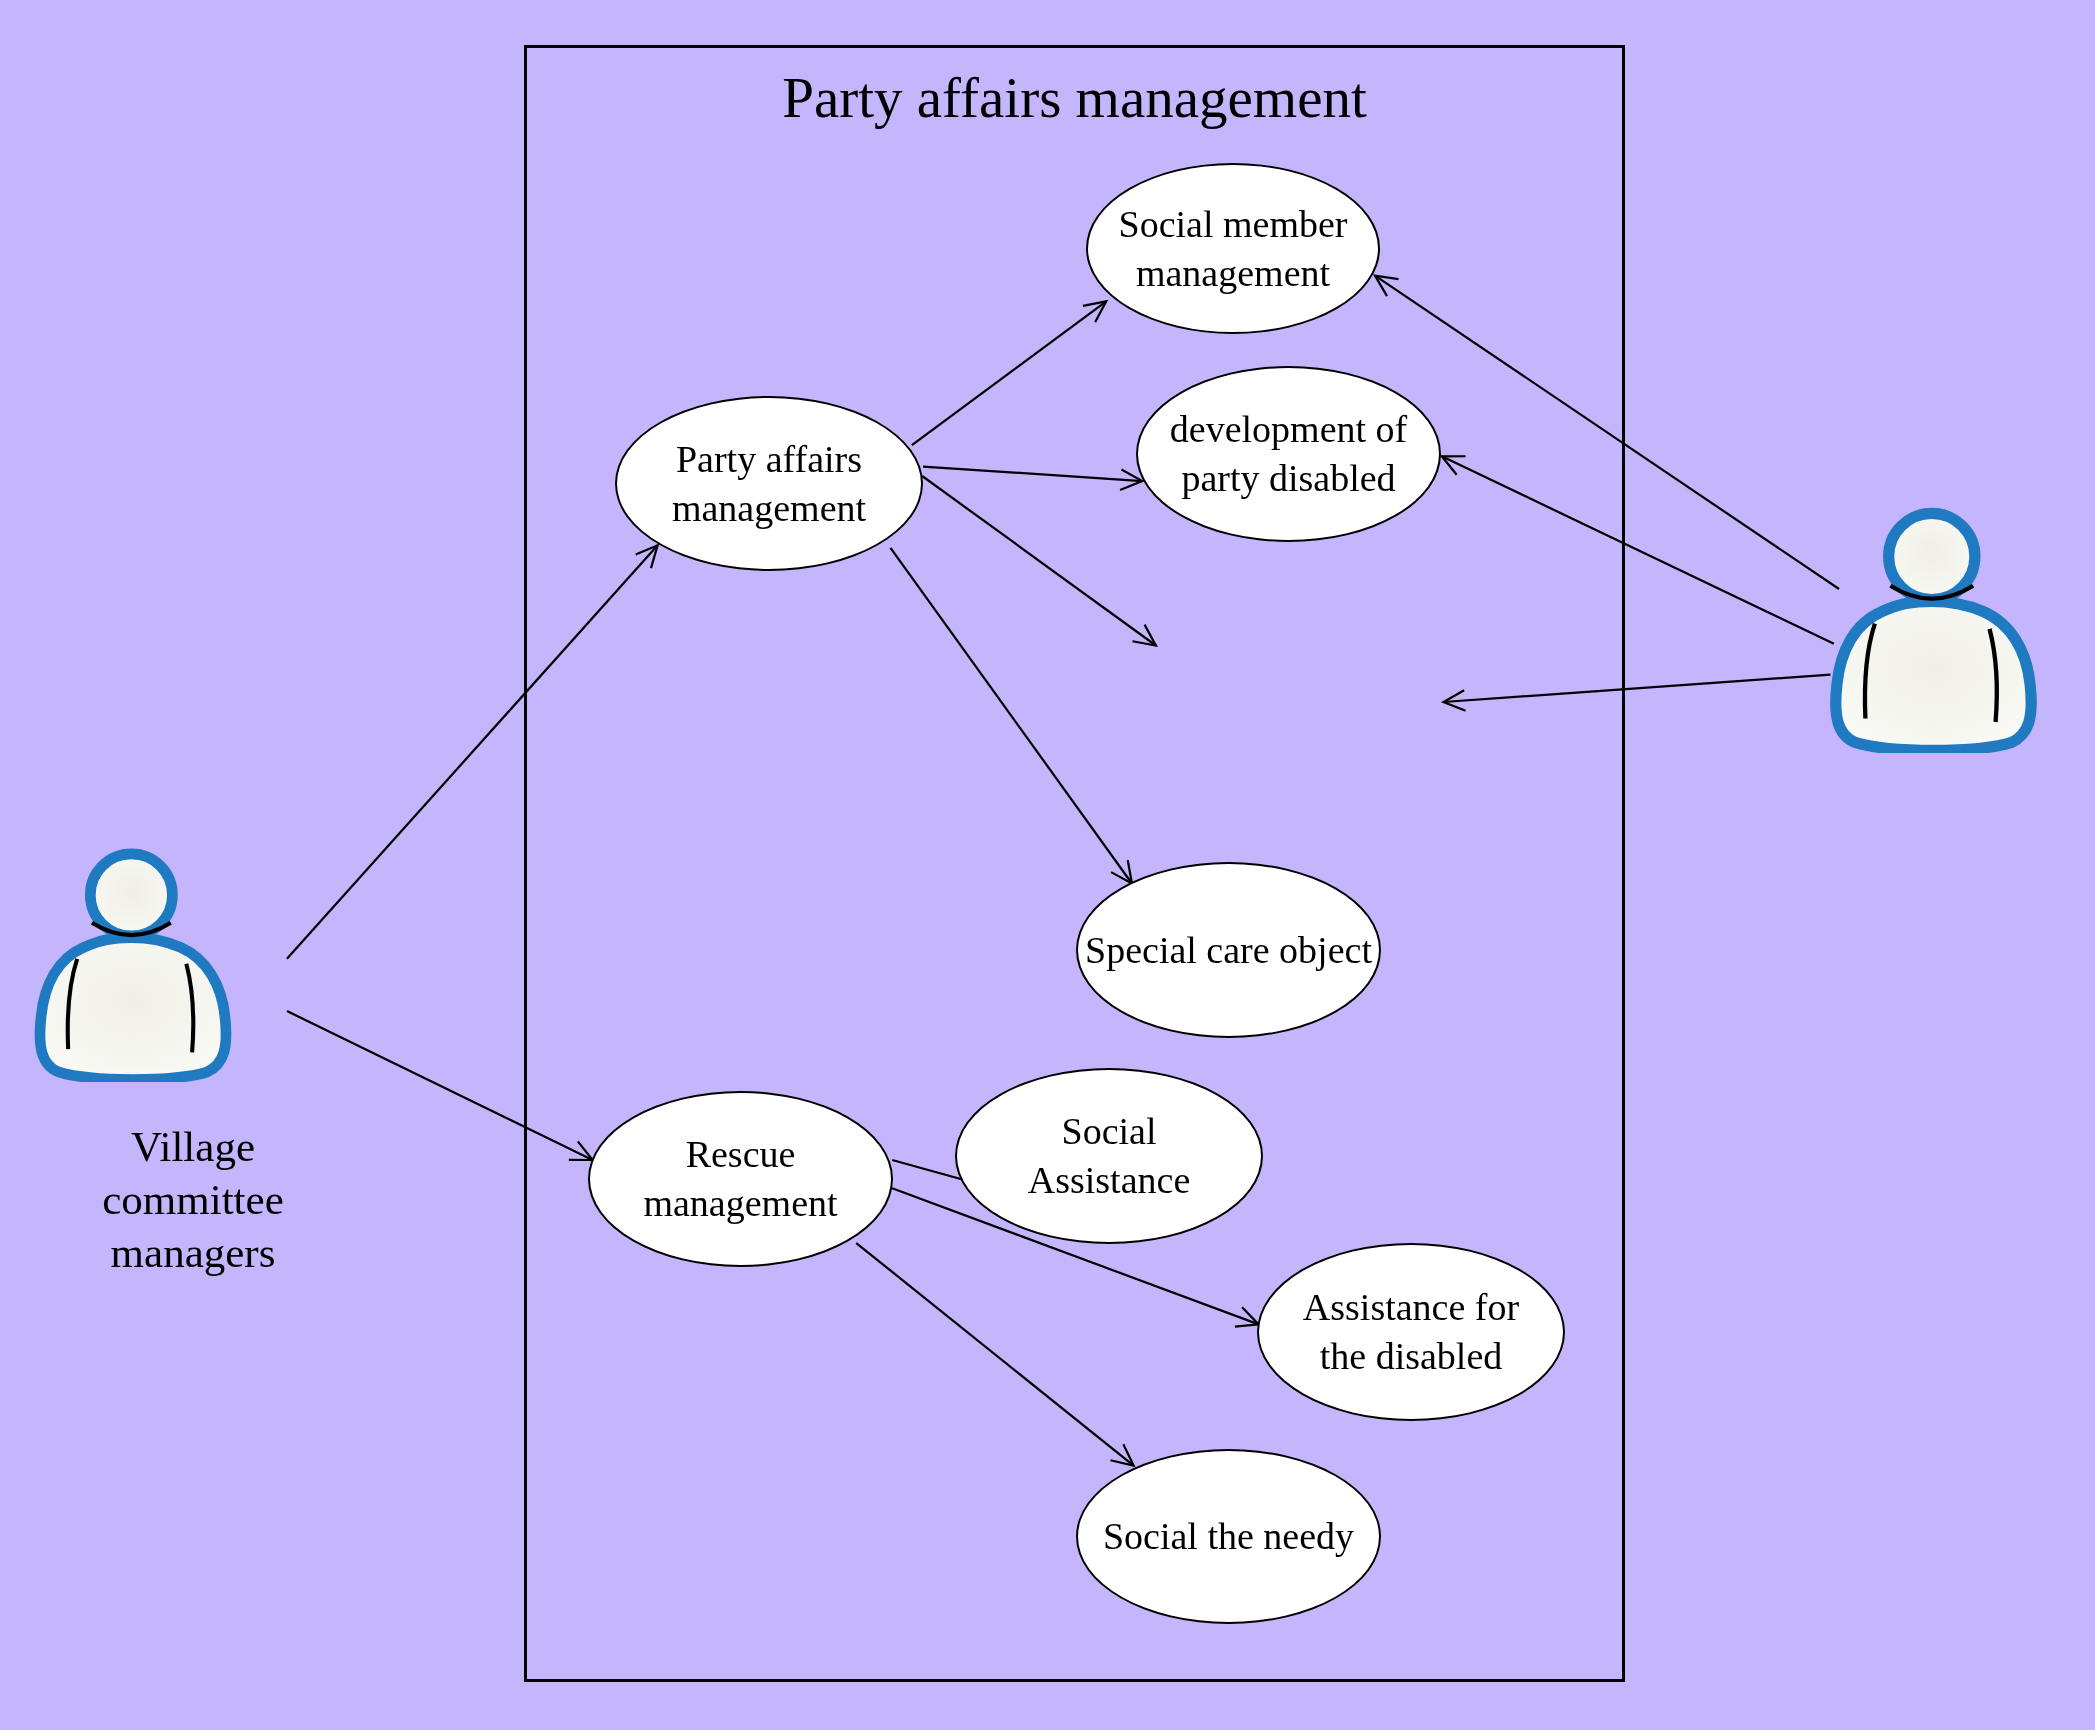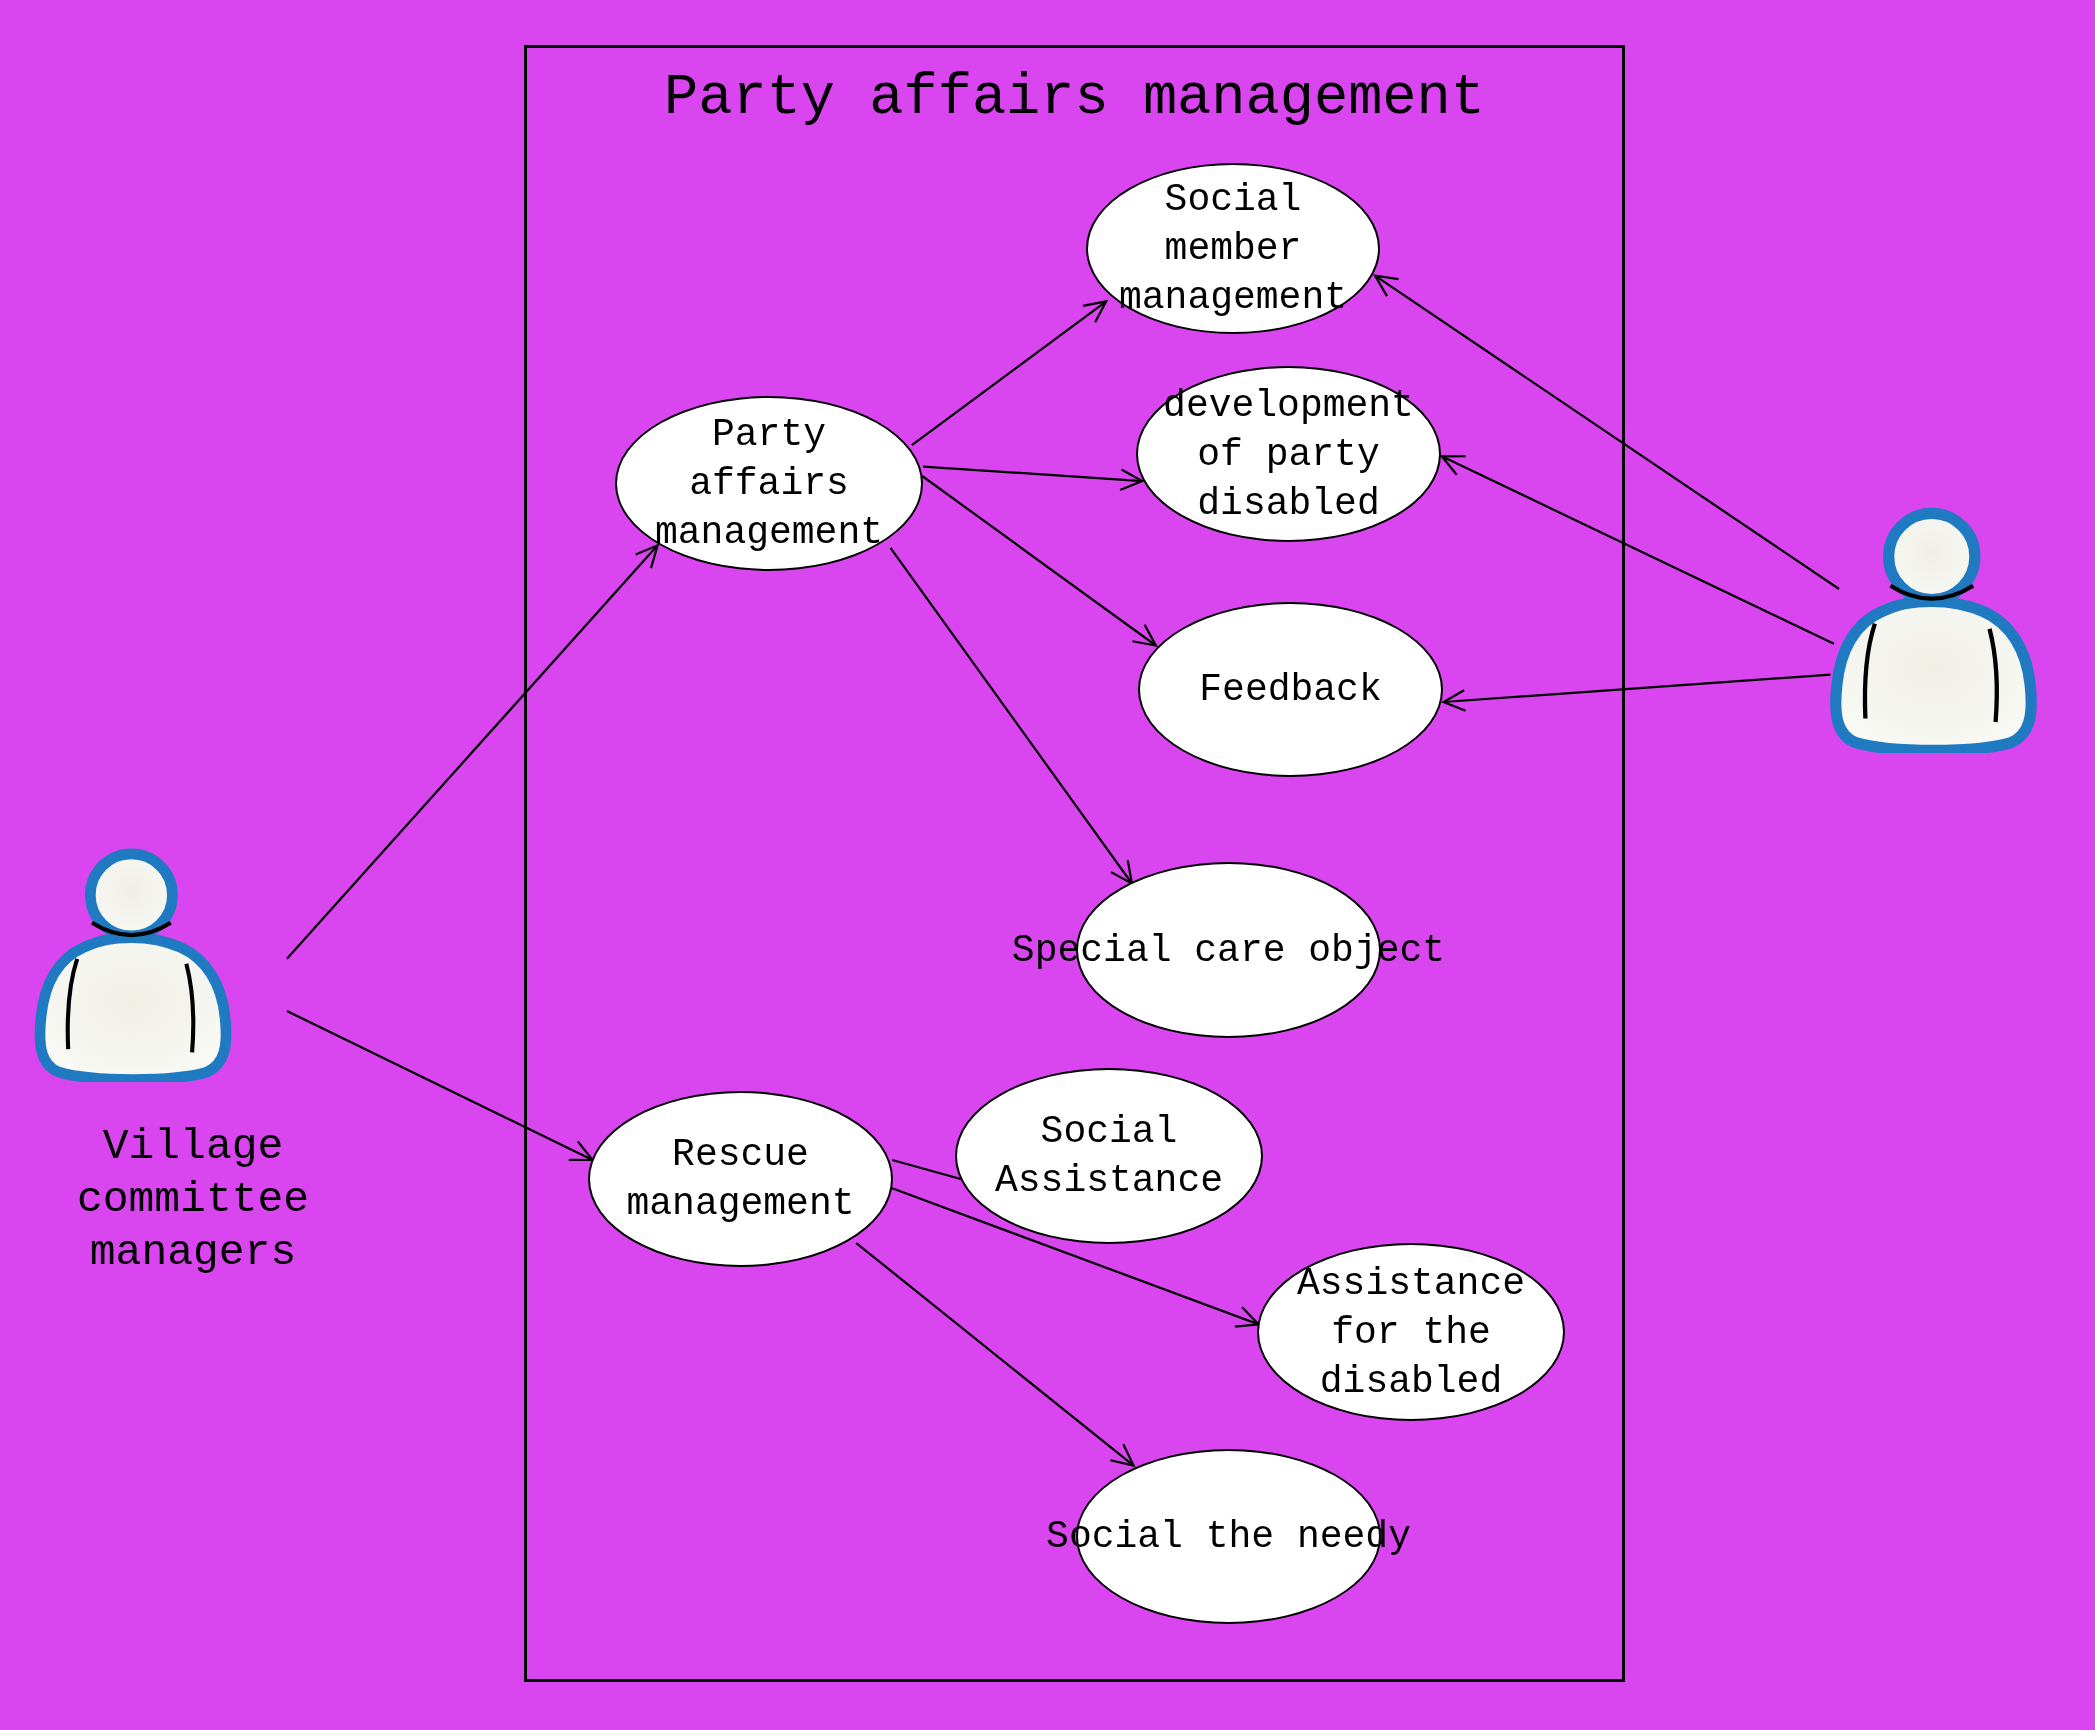--- a/index.html
+++ b/index.html
@@ -1,20 +1,20 @@
 <!DOCTYPE html>
 <html style="font-size:13.7px"><head>
 <meta charset="utf-8">
 <style>
   html,body{margin:0;padding:0;background:#ffffff;}
   #canvas{
     position:relative;
     width:2096px;height:1731px;
-    background:#d946ef;
-    font-family:Liberation Mono, monospace;
+    background:#c4b5fd;
+    font-family:Liberation Serif, serif;
     color:#000;
     overflow:hidden;
   }
   .sysbox{
     position:absolute;
     left:524px;top:45px;width:1101px;height:1637px;
     border:3.4px solid #000;
     box-sizing:border-box;
     background:transparent;
   }
@@ -80,21 +80,20 @@
       <line x1="2138" y1="788" x2="1686" y2="820" marker-end="url(#arrow)"></line>
     </g>
   </svg>
 
   <div class="uc" style="left:615px;top:396px;width:308px;height:175px;">Party affairs management</div>
 
   <div class="uc" style="left:1086px;top:163px;width:294px;height:171px;">Social member management</div>
 
   <div class="uc" style="left:1136px;top:366px;width:305px;height:176px;">development of party disabled</div>
 
-  <div class="uc" style="left:1138px;top:602px;width:305px;height:175px;">Feedback</div>
 
   <div class="uc nowrap" style="left:1076px;top:862px;width:305px;height:176px;">Special care object</div>
 
   <div class="uc" style="left:588px;top:1091px;width:305px;height:176px;">Rescue management</div>
 
   <div class="uc" style="left:955px;top:1068px;width:308px;height:176px;">Social Assistance</div>
 
   <div class="uc pad-lg" style="left:1257px;top:1243px;width:308px;height:178px;">Assistance for the disabled</div>
 
   <div class="uc nowrap" style="left:1076px;top:1449px;width:305px;height:175px;">Social the needy</div>

